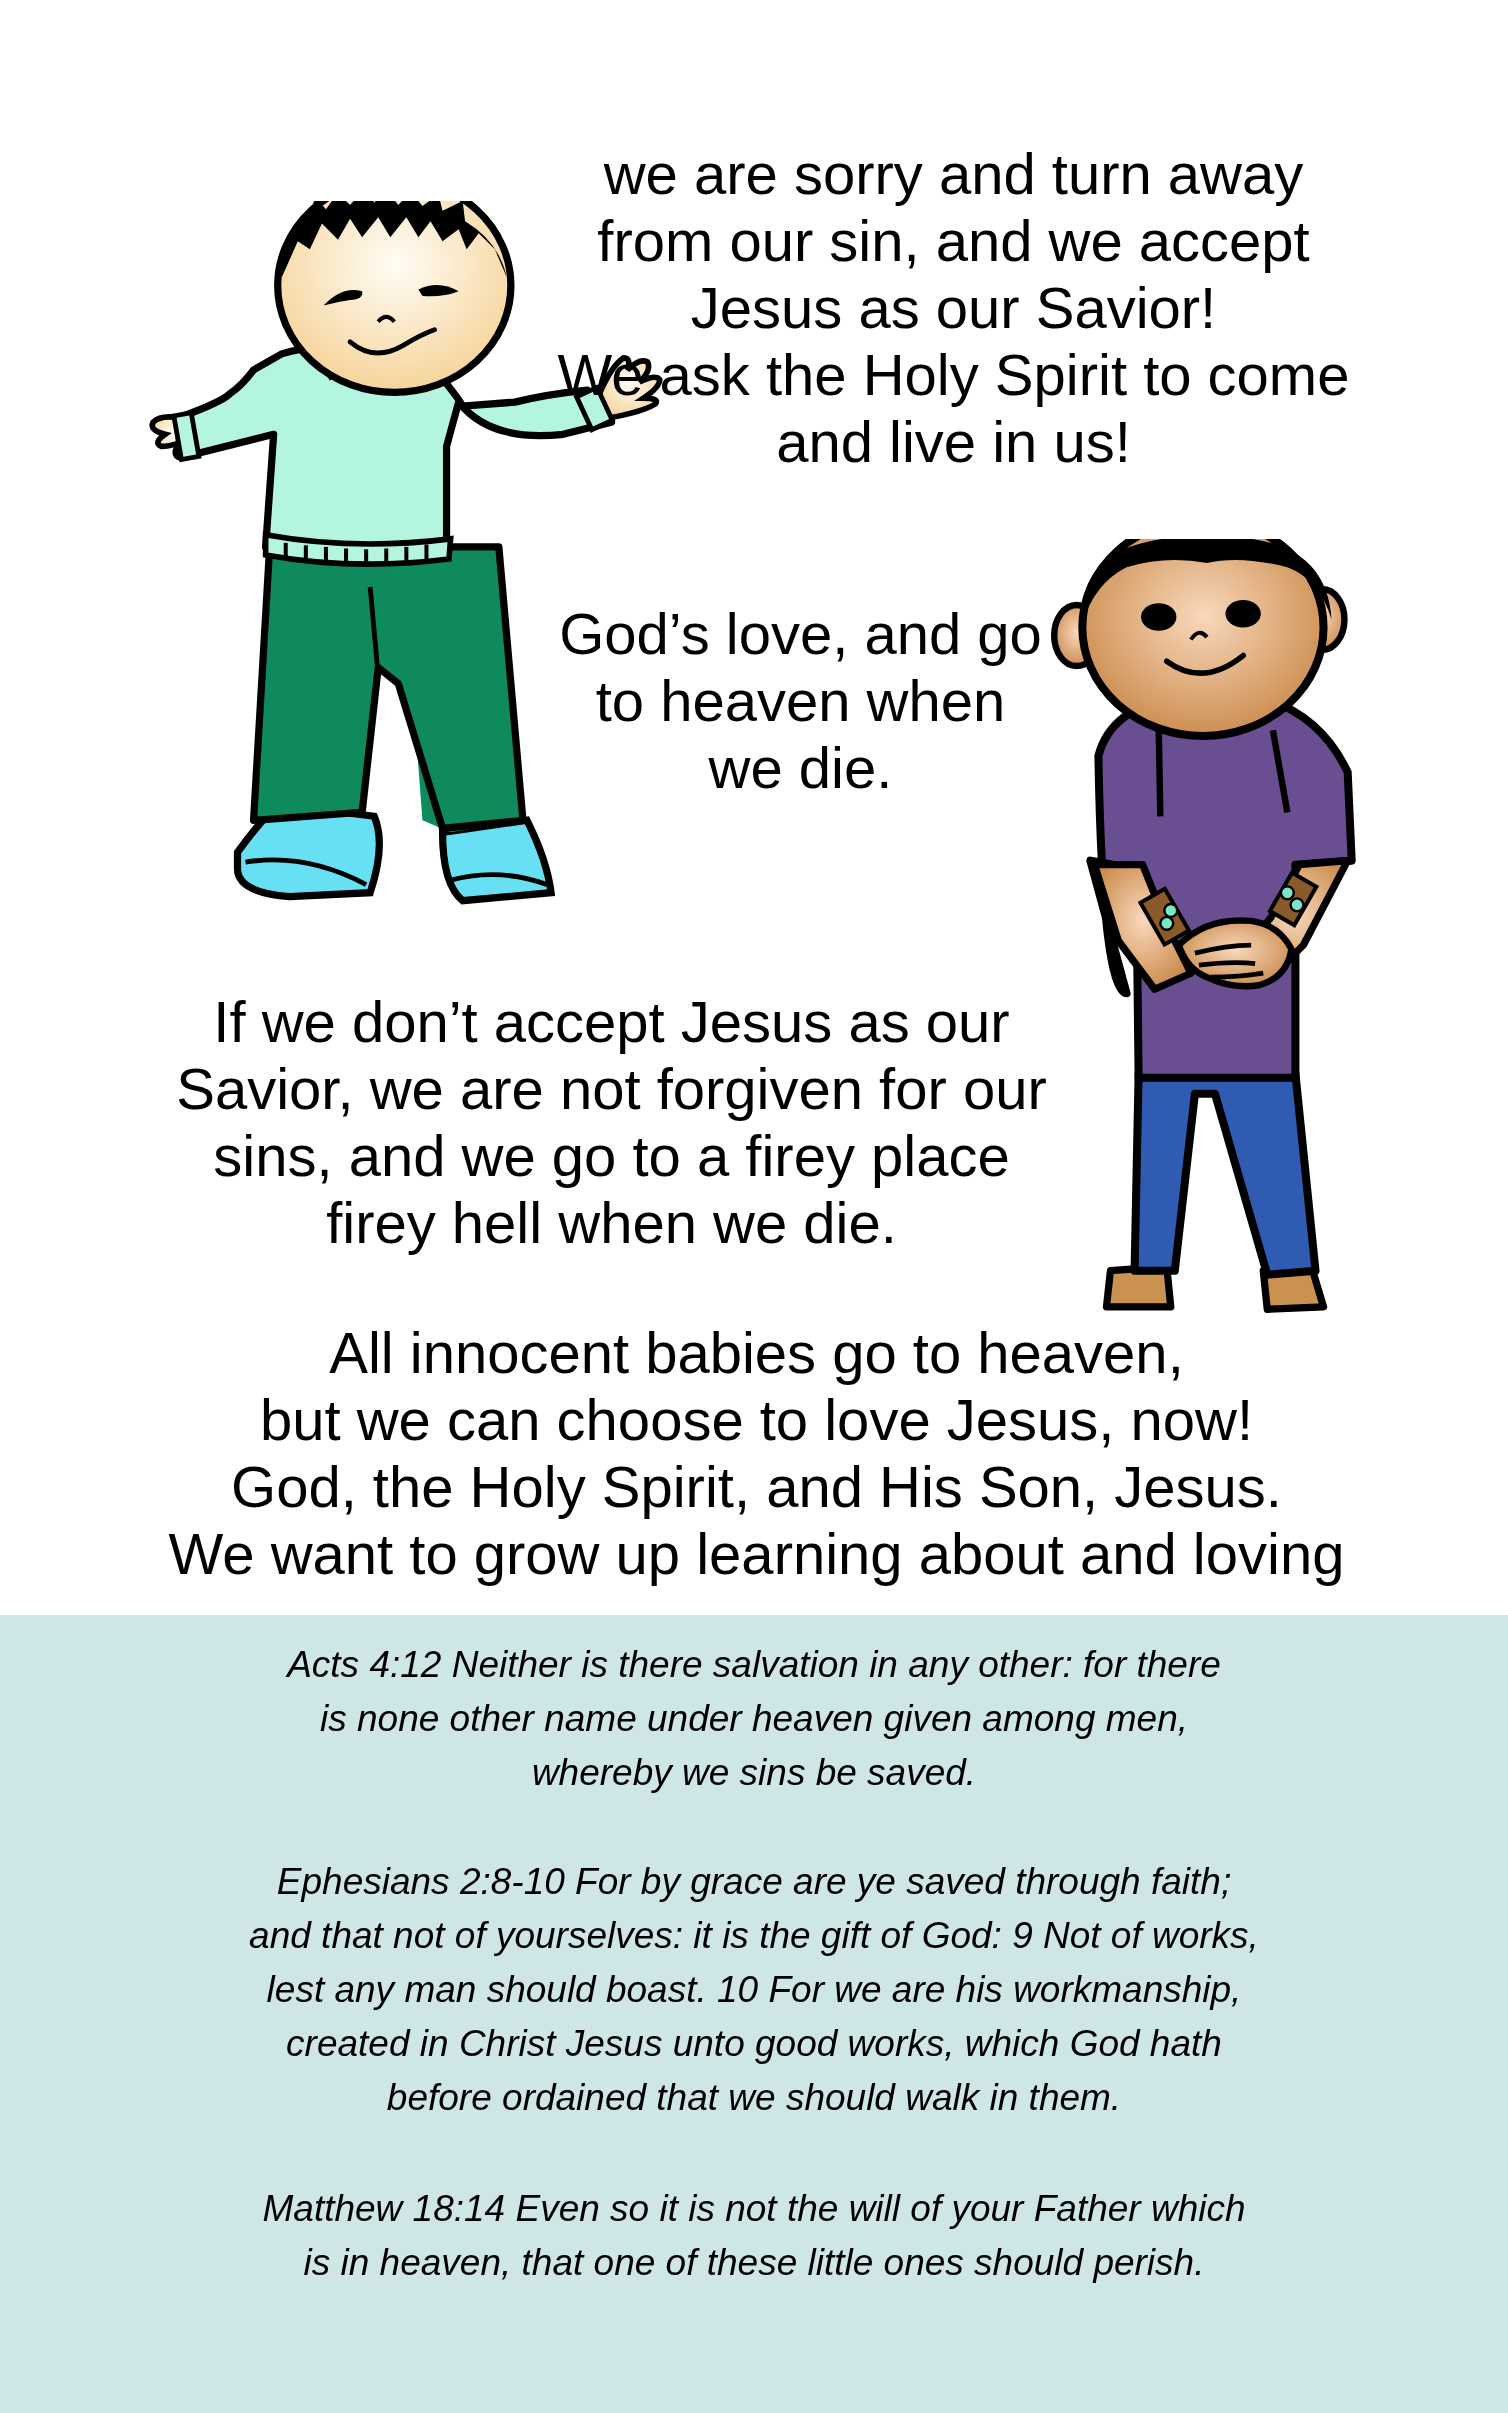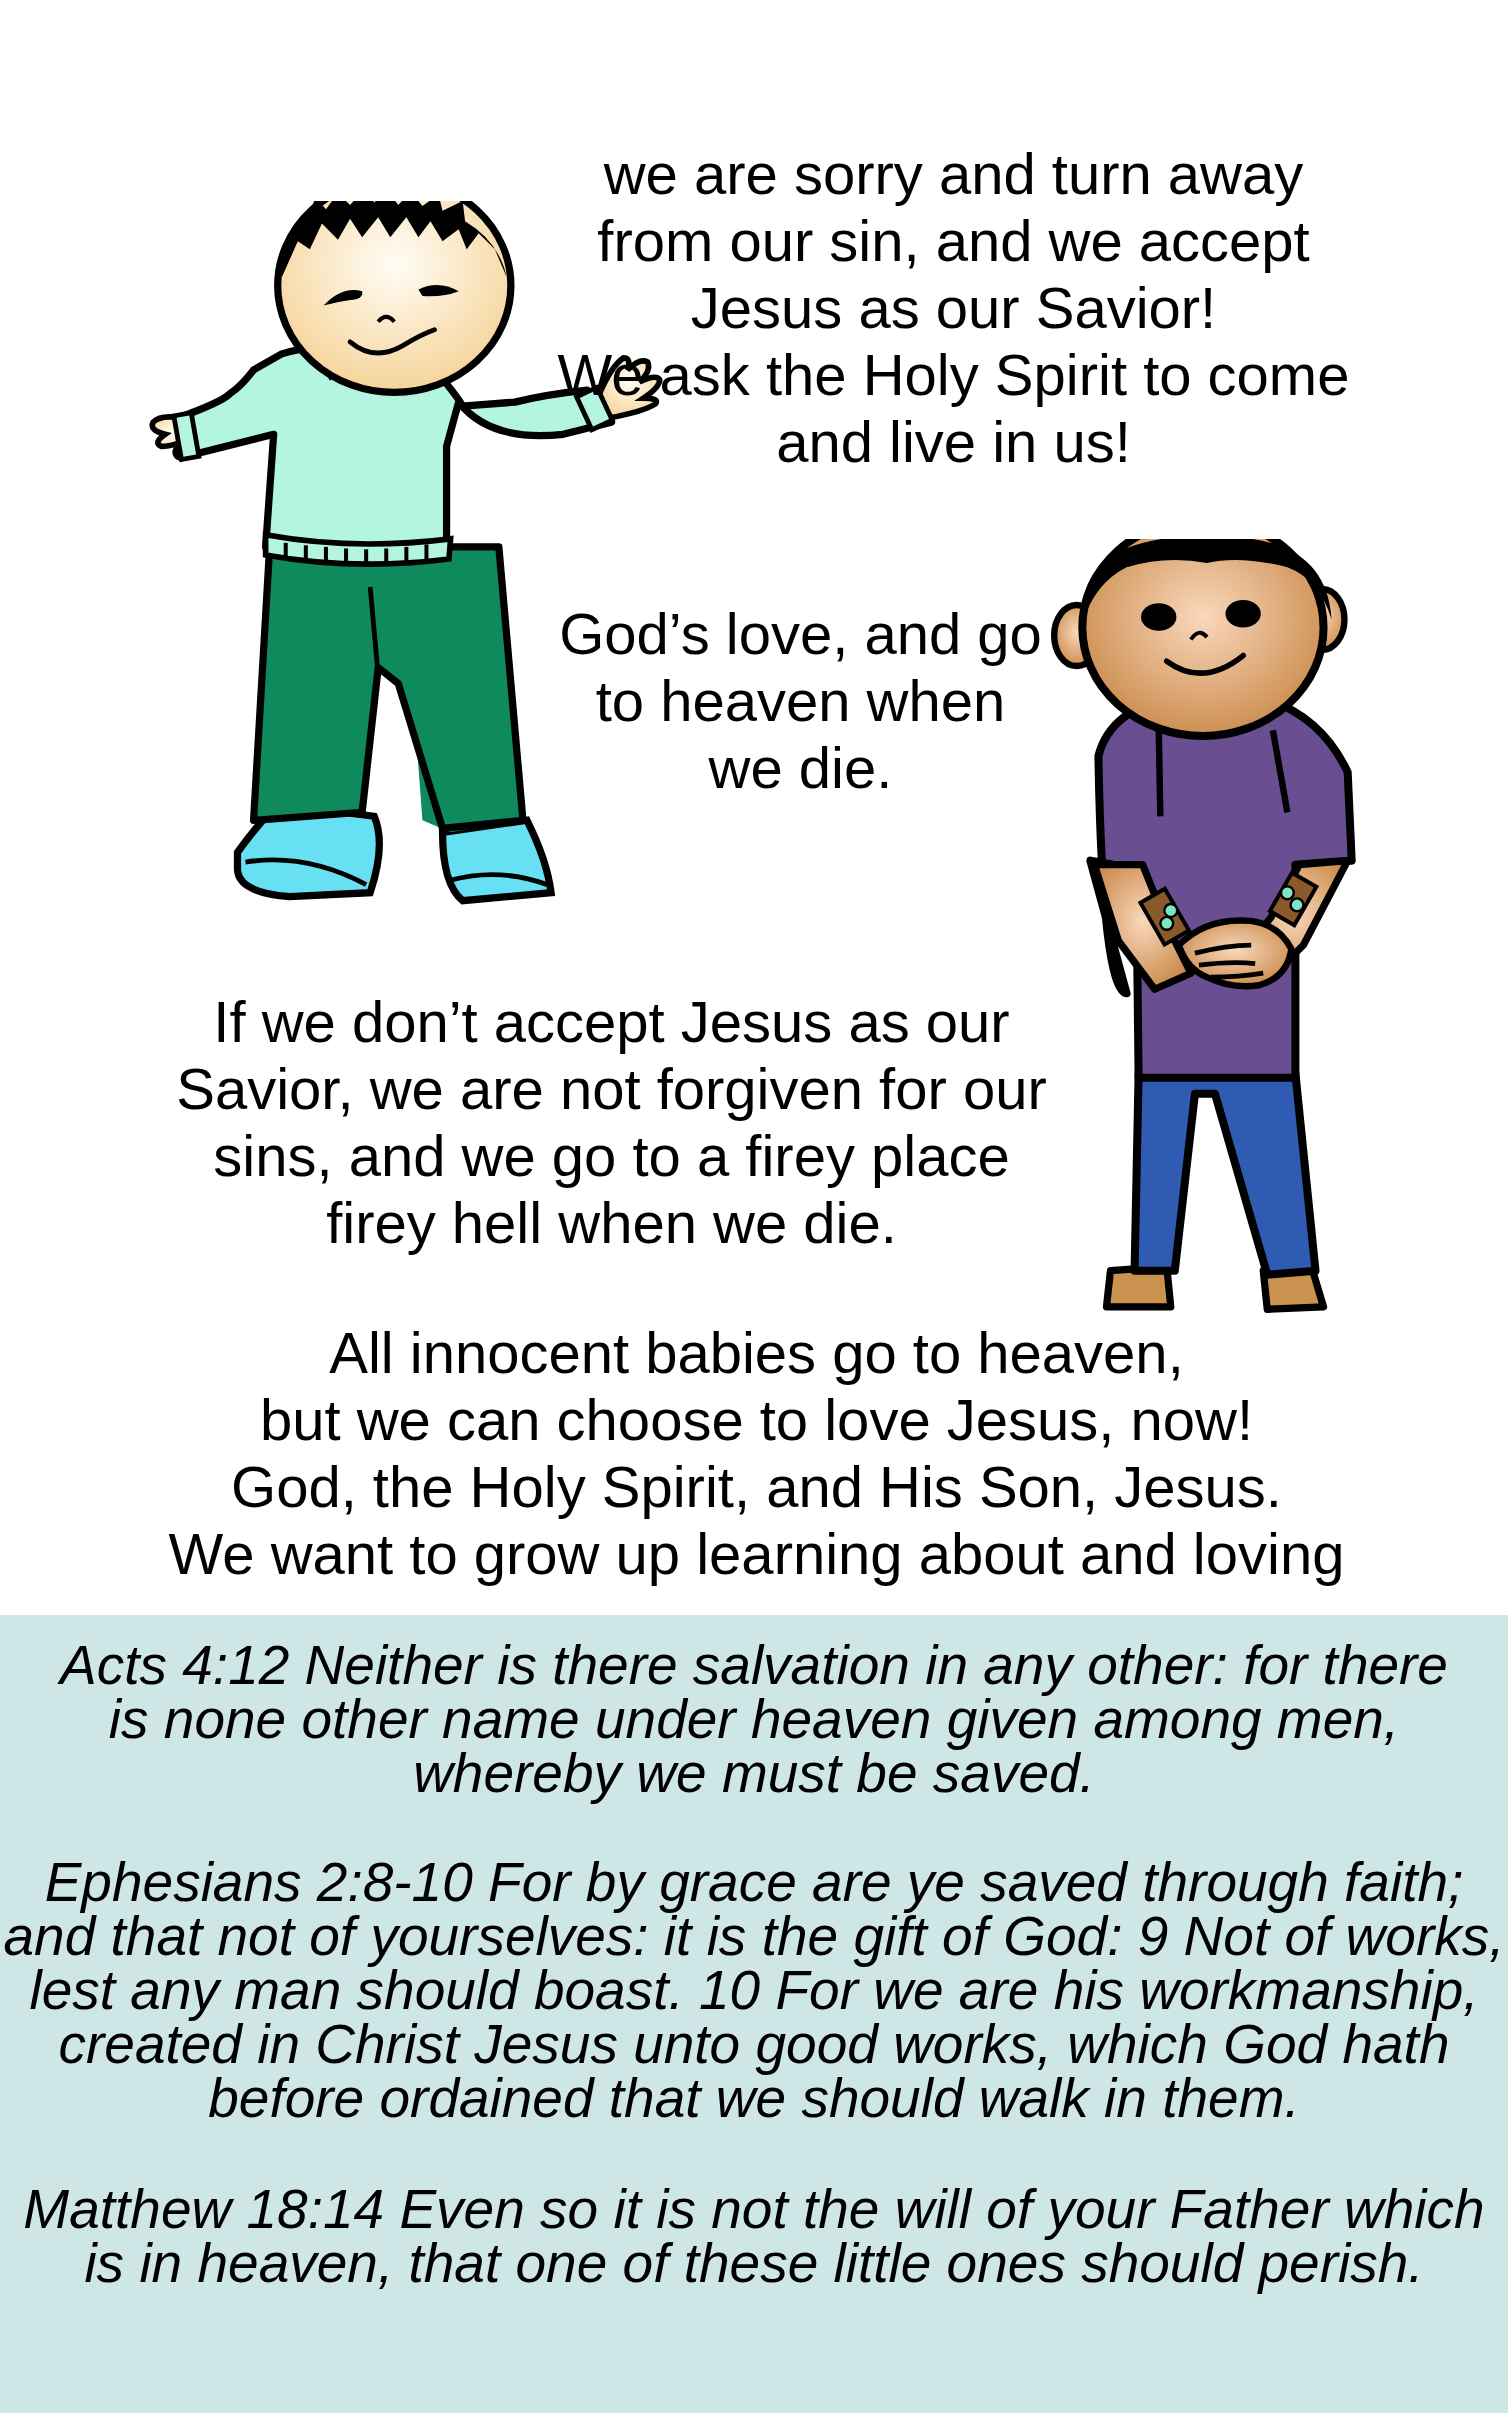--- a/index.html
+++ b/index.html
@@ -18,21 +18,21 @@
   #block-2 { left: 531px; width: 539px; top: 600px; }
   #block-3 { left: 129px; width: 965px; top: 988px; }
   #block-4 { left: 113px; width: 1287px; top: 1319px; }
 
   .verse-panel {
     position: absolute; left: 0; top: 1615px; width: 1508px; height: 799px;
     background: #cfe6e7;
   }
   .verse {
     position: absolute; left: 0; width: 1508px; text-align: center;
-    font-style: italic; font-size: 55px; line-height: 54px; margin: 0;
+    font-style: italic; font-size: 37px; line-height: 54px; margin: 0;
     font-family: "Liberation Sans", sans-serif;
   }
   #verse-acts { top: 1638px; }
   #verse-eph { top: 1855px; }
   #verse-matt { top: 2182px; }
   .verse .line { display: block; white-space: nowrap; }
 
   .figure { position: absolute; }
   #boy-left { left: 145px; top: 201px; width: 579px; height: 740px; }
   #boy-right { left: 1046px; top: 539px; width: 338px; height: 796px; }
@@ -180,21 +180,21 @@
   <span class="line">but we can choose to love Jesus, now!</span>
   <span class="line">God, the Holy Spirit, and His Son, Jesus.</span>
   <span class="line">We want to grow up learning about and loving</span>
 </div>
 
 <div class="verse-panel"></div>
 
 <div class="verse" id="verse-acts">
   <span class="line">Acts 4:12 Neither is there salvation in any other: for there</span>
   <span class="line">is none other name under heaven given among men,</span>
-  <span class="line">whereby we must be saved.</span>
+  <span class="line">whereby we sins be saved.</span>
 </div>
 
 <div class="verse" id="verse-eph">
   <span class="line">Ephesians 2:8-10 For by grace are ye saved through faith;</span>
   <span class="line">and that not of yourselves: it is the gift of God: 9 Not of works,</span>
   <span class="line">lest any man should boast. 10 For we are his workmanship,</span>
   <span class="line">created in Christ Jesus unto good works, which God hath</span>
   <span class="line">before ordained that we should walk in them.</span>
 </div>
 

